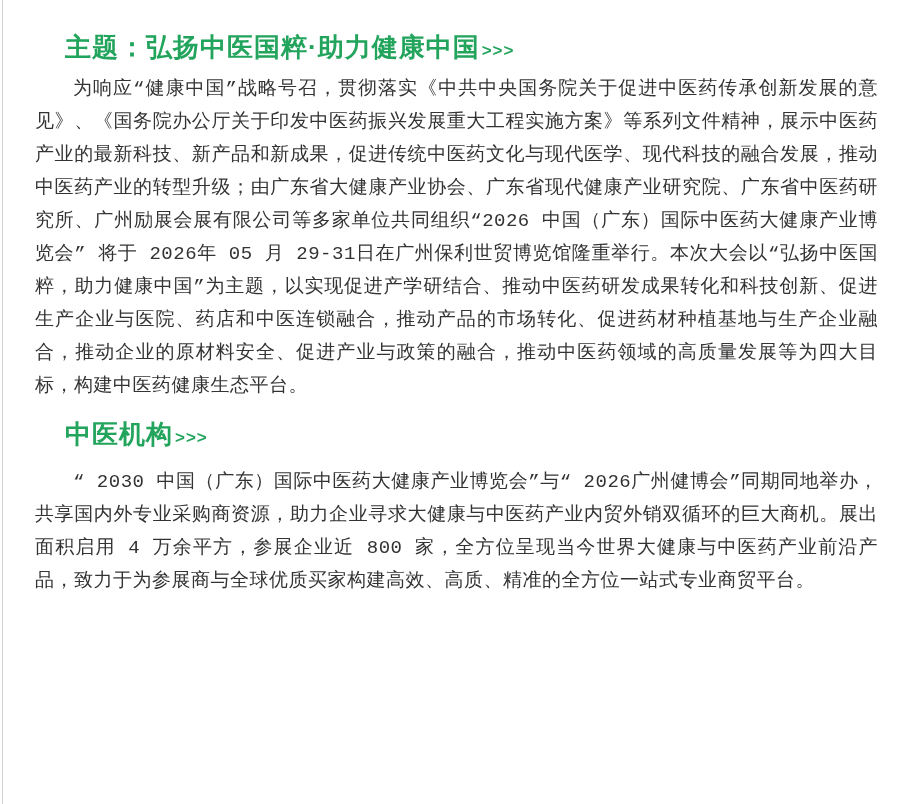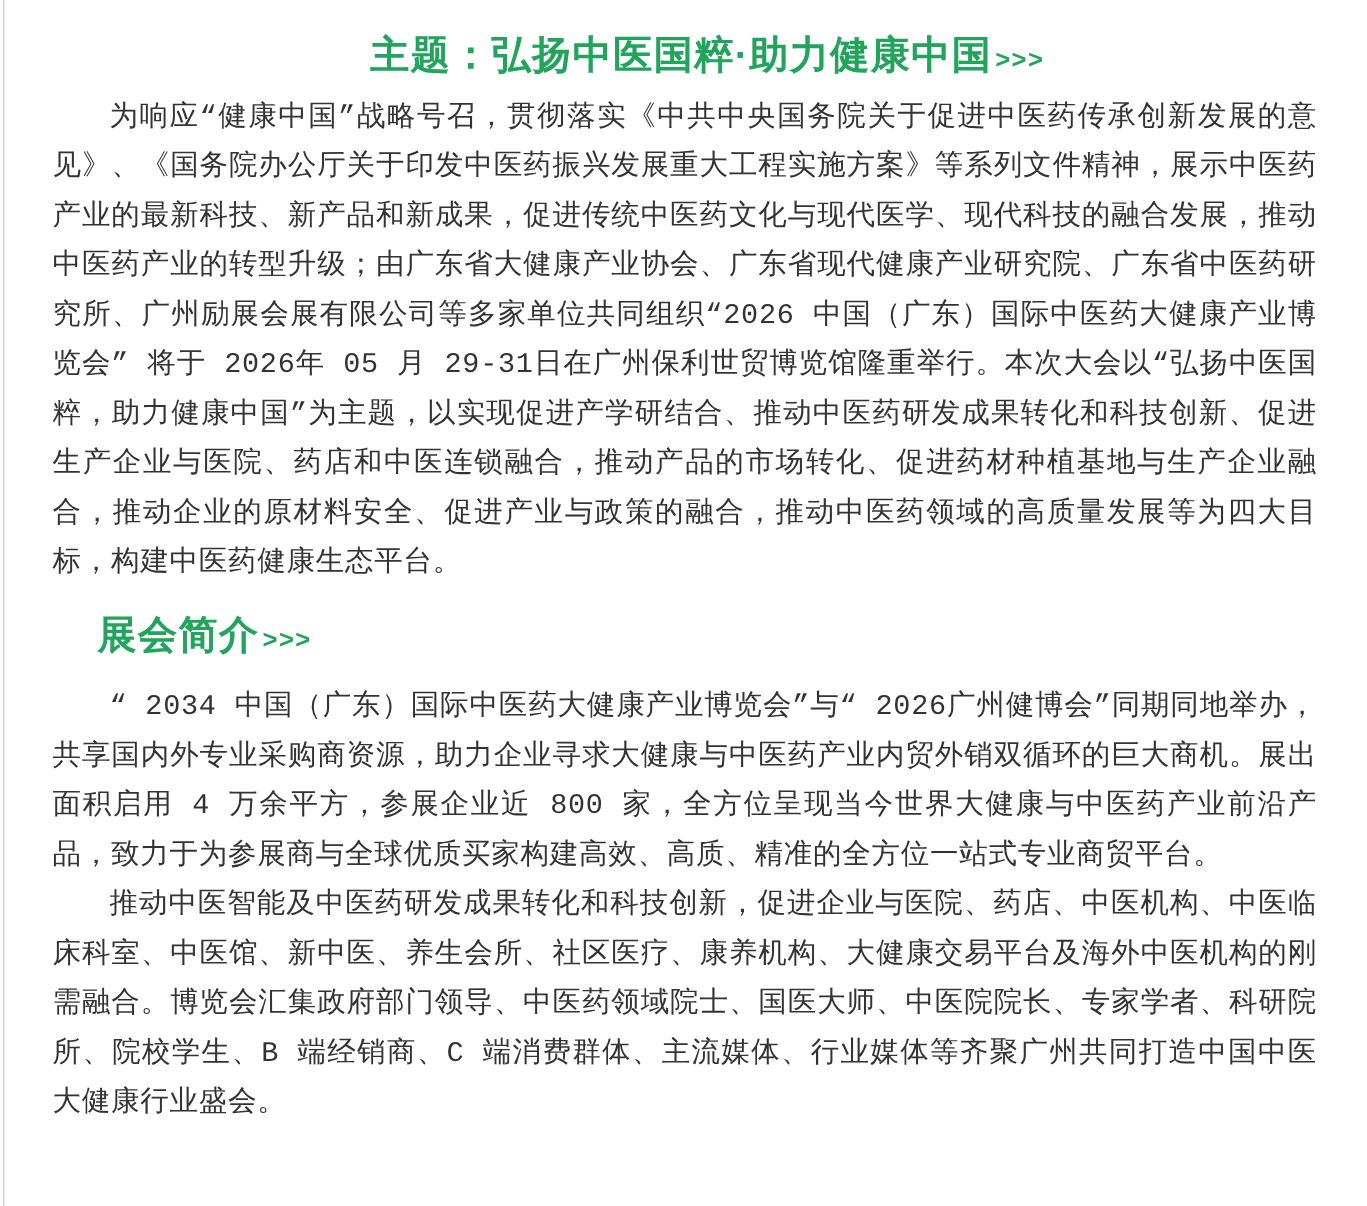--- a/index.html
+++ b/index.html
@@ -28,21 +28,21 @@
   }
   h1.sec-heading, h2.sec-heading {
     color: var(--accent, #22a45c);
     font-size: 26px;
     line-height: 32px;
     font-weight: 700;
     letter-spacing: 1px;
     margin-left: 30px;
     white-space: nowrap;
   }
-  h1.sec-heading { margin-top: 20px; text-align: center; }
+  h1.sec-heading { margin-top: 31px; }
   h2.sec-heading { margin-top: 15px; }
   .arrows {
     font-size: 17px;
     font-weight: 700;
     letter-spacing: 1px;
     margin-left: 2px;
   }
   p.body-para {
     font-size: 19px;
     line-height: 33px;
@@ -64,18 +64,17 @@
 <div class="left-rule"></div>
 
 <div class="page">
 
   <section class="doc-section">
     <h1 class="sec-heading"><span>主题：弘扬中医国粹·助力健康中国</span><span class="arrows">&gt;&gt;&gt;</span></h1>
     <p class="body-para" id="para-theme">为响应“健康中国”战略号召，贯彻落实《中共中央国务院关于促进中医药传承创新发展的意见》、《国务院办公厅关于印发中医药振兴发展重大工程实施方案》等系列文件精神，展示中医药产业的最新科技、新产品和新成果，促进传统中医药文化与现代医学、现代科技的融合发展，推动中医药产业的转型升级；由广东省大健康产业协会、广东省现代健康产业研究院、广东省中医药研究所、广州励展会展有限公司等多家单位共同组织“2026 中国（广东）国际中医药大健康产业博览会” 将于 2026年 05 月 29-31日在广州保利世贸博览馆隆重举行。本次大会以“弘扬中医国粹，助力健康中国”为主题，以实现促进产学研结合、推动中医药研发成果转化和科技创新、促进生产企业与医院、药店和中医连锁融合，推动产品的市场转化、促进药材种植基地与生产企业融合，推动企业的原材料安全、促进产业与政策的融合，推动中医药领域的高质量发展等为四大目标，构建中医药健康生态平台。</p>
   </section>
 
   <section class="doc-section">
-    <h2 class="sec-heading"><span>展会简介</span><span class="arrows">&gt;&gt;&gt;</span></h2>
-    <p class="body-para" id="para-intro-1">“ 2034 中国（广东）国际中医药大健康产业博览会”与“ 2026广州健博会”同期同地举办，共享国内外专业采购商资源，助力企业寻求大健康与中医药产业内贸外销双循环的巨大商机。展出面积启用 4 万余平方，参展企业近 800 家，全方位呈现当今世界大健康与中医药产业前沿产品，致力于为参展商与全球优质买家构建高效、高质、精准的全方位一站式专业商贸平台。</p>
-    <p class="body-para" id="para-intro-2">推动中医智能及中医药研发成果转化和科技创新，促进企业与医院、药店、中医机构、中医临床科室、中医馆、新中医、养生会所、社区医疗、康养机构、大健康交易平台及海外中医机构的刚需融合。博览会汇集政府部门领导、中医药领域院士、国医大师、中医院院长、专家学者、科研院所、院校学生、B 端经销商、C 端消费群体、主流媒体、行业媒体等齐聚广州共同打造中国中医大健康行业盛会。</p>
+    <h2 class="sec-heading"><span>中医机构</span><span class="arrows">&gt;&gt;&gt;</span></h2>
+    <p class="body-para" id="para-intro-1">“ 2030 中国（广东）国际中医药大健康产业博览会”与“ 2026广州健博会”同期同地举办，共享国内外专业采购商资源，助力企业寻求大健康与中医药产业内贸外销双循环的巨大商机。展出面积启用 4 万余平方，参展企业近 800 家，全方位呈现当今世界大健康与中医药产业前沿产品，致力于为参展商与全球优质买家构建高效、高质、精准的全方位一站式专业商贸平台。</p>
   </section>
 
 </div>
 
 </body></html>

